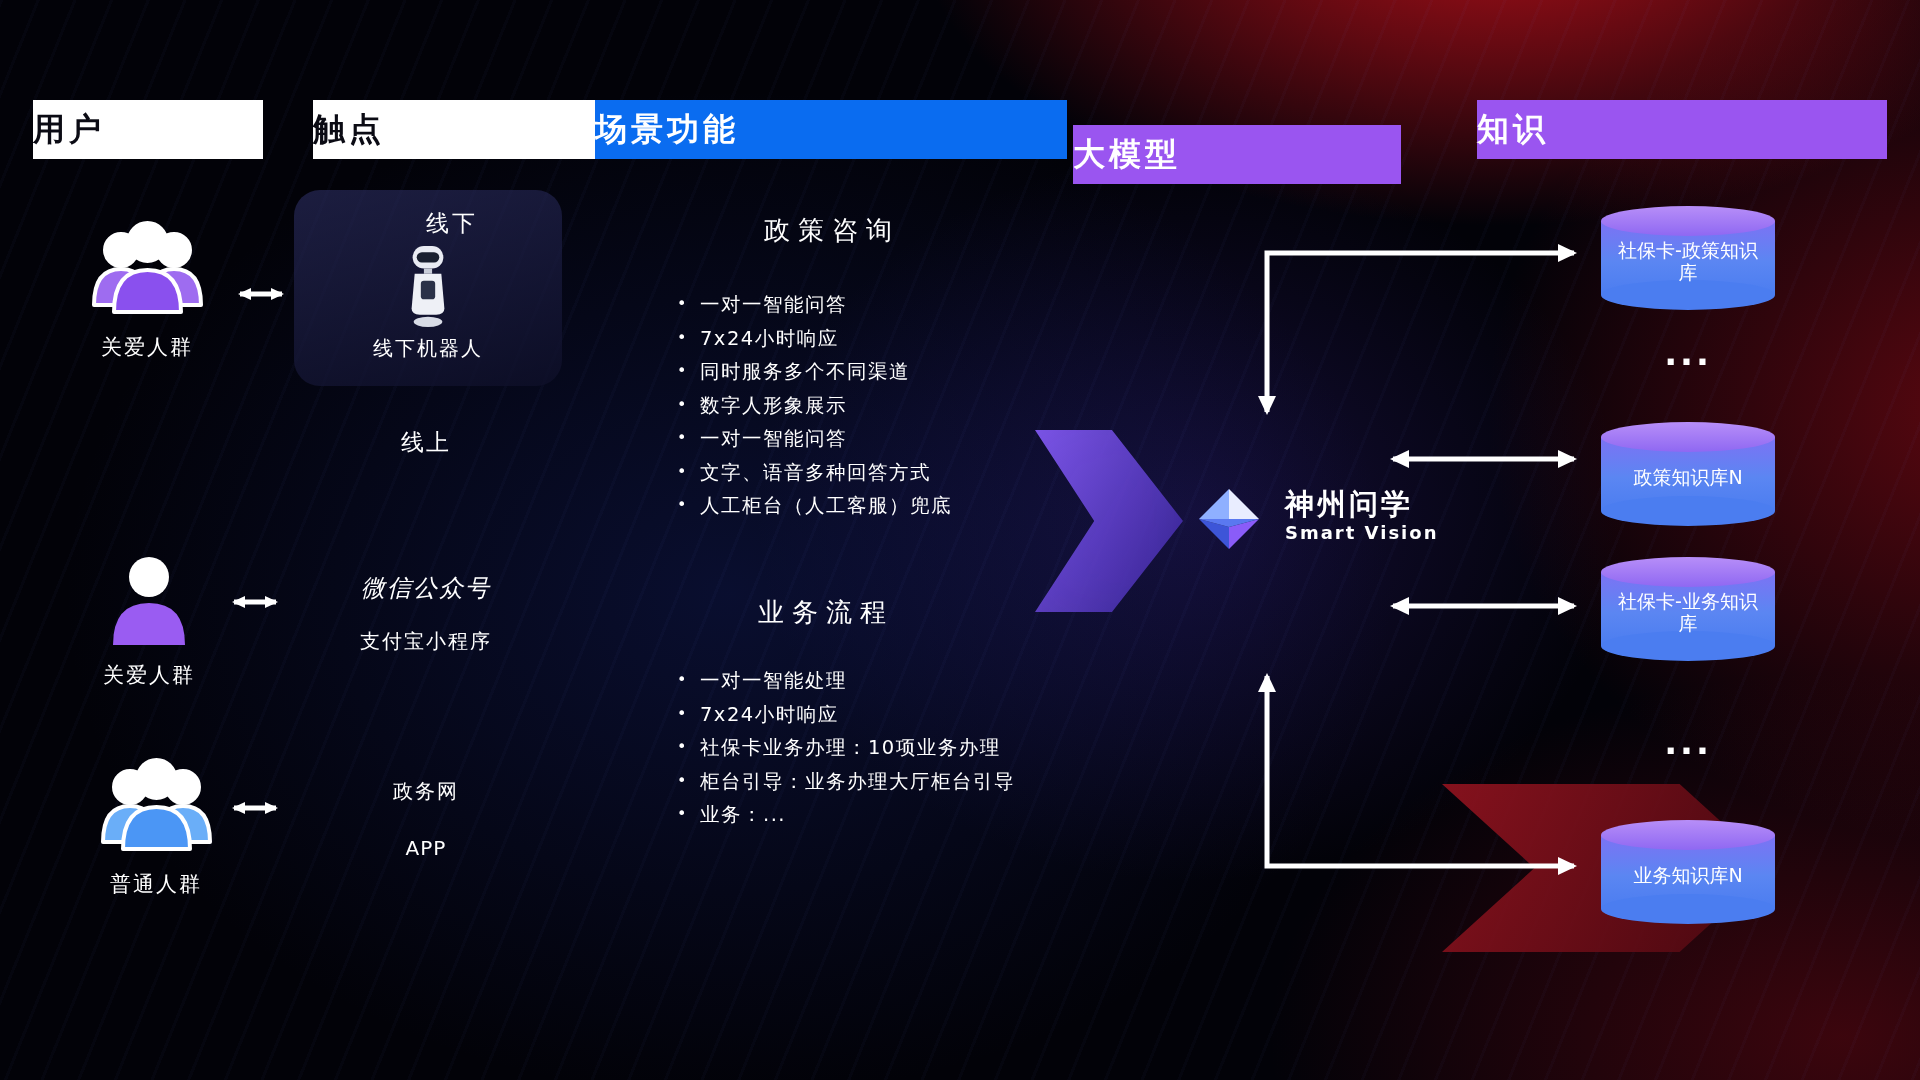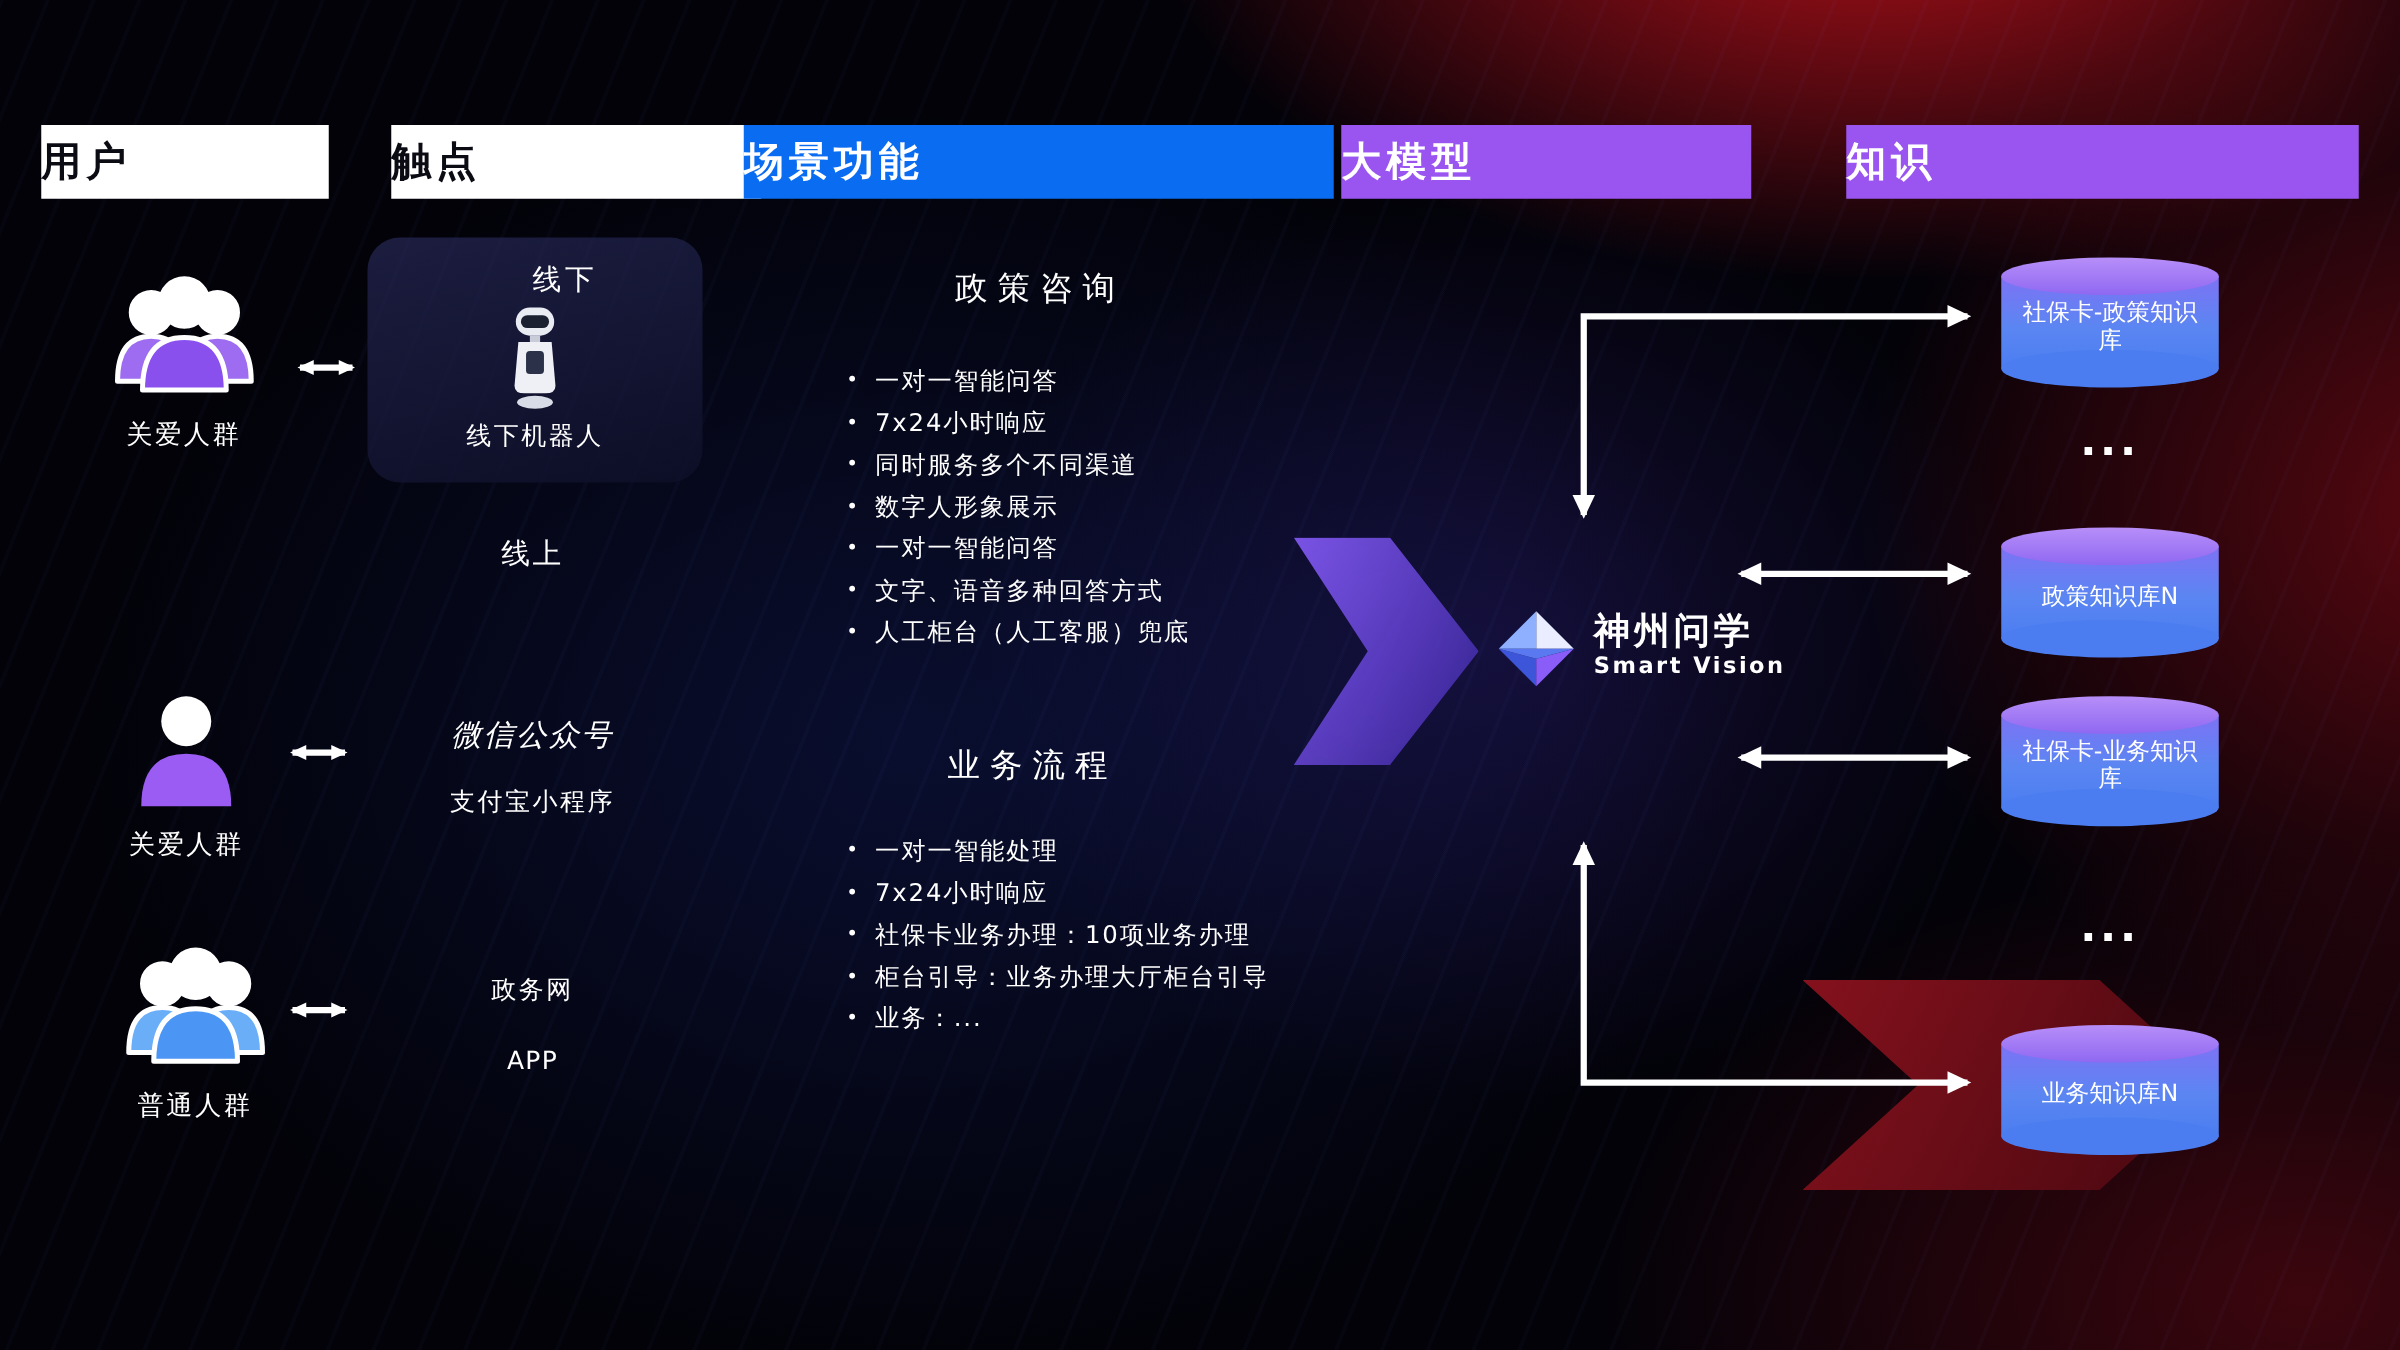--- a/index.html
+++ b/index.html
@@ -28,21 +28,21 @@
   }
   
   .hdr { position:absolute; top:100px; height:59px; z-index:5; display:flex; align-items:center; justify-content:flex-start;
          font-size:32px; font-weight:bold; letter-spacing:4px; }
   .hdr.white { background:#ffffff; color:#0b0b14; }
   .hdr.blue  { background:#0a6cf0; color:#ffffff; }
   .hdr.purple{ background:#9a55f0; color:#fff; }
   .hdr1 { left:33px;   width:230px; }
   .hdr2 { left:269px;  width:296px;margin-left:44px; }
   .hdr3 { left:595px;  width:472px; }
-  .hdr4 { left:1073px; width:328px; }
+  .hdr4 { left:1073px; width:328px;margin-top:25px; }
   .hdr5 { left:1477px; width:410px; }
 
   
   .user-block { position:absolute; width:180px; text-align:center; z-index:5; }
   .user-block .ulabel { display:block; margin-top:8px; font-size:21px; letter-spacing:2px; }
   .ub1 { left:57px; top:211px; }
   .ub2 { left:59px; top:551px; }
   .ub3 { left:66px; top:748px; }
 
   
@@ -70,21 +70,21 @@
   .blist li::before { content:"•"; margin-right:12px; font-size:16px; position:relative; top:-2px; }
 
   
   .big-arrow { position:absolute; left:1035px; top:430px; width:148px; height:182px; z-index:4;
     background:linear-gradient(120deg, rgba(128,88,238,.95), rgba(52,34,148,.88));
     clip-path:polygon(0% 0%,52% 0%,100% 50%,52% 100%,0% 100%,40% 50%);
     filter:drop-shadow(0 0 26px rgba(110,70,220,.45)); }
 
   
   .logo { position:absolute; left:1197px; top:487px; z-index:5; display:flex; }
-  .logo-text { margin-left:14px; }
+  .logo-text { margin-left:24px; }
   .logo-name { font-size:29px; font-weight:bold; letter-spacing:3px; line-height:34px; }
   .logo-sub  { font-size:18px; font-weight:600; letter-spacing:2px; line-height:24px; }
 
   
   .cyl { position:absolute; left:1601px; width:174px; height:104px; z-index:5; }
   .cyl-top { position:absolute; left:0; top:0; width:174px; height:30px; border-radius:50%;
     background:linear-gradient(180deg,#b78ef8,#8f68f2); z-index:2; }
   .cyl-body { position:absolute; left:0; top:15px; width:174px; height:74px;
     background:linear-gradient(180deg,#7d72f4 0%, #5b86f2 55%, #4b7df0 100%); }
   .cyl-bot { position:absolute; left:0; top:74px; width:174px; height:30px; border-radius:50%; background:#4b7df0; }

